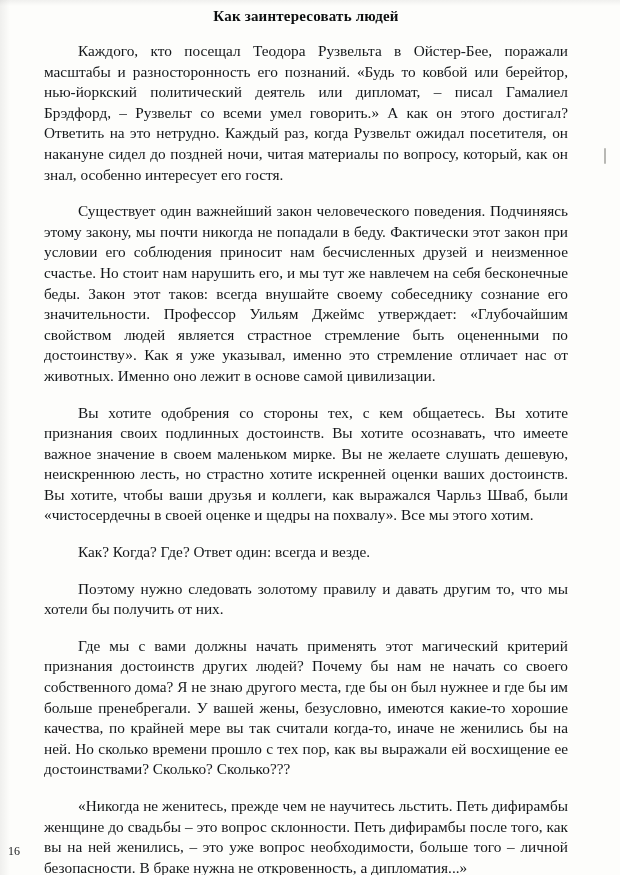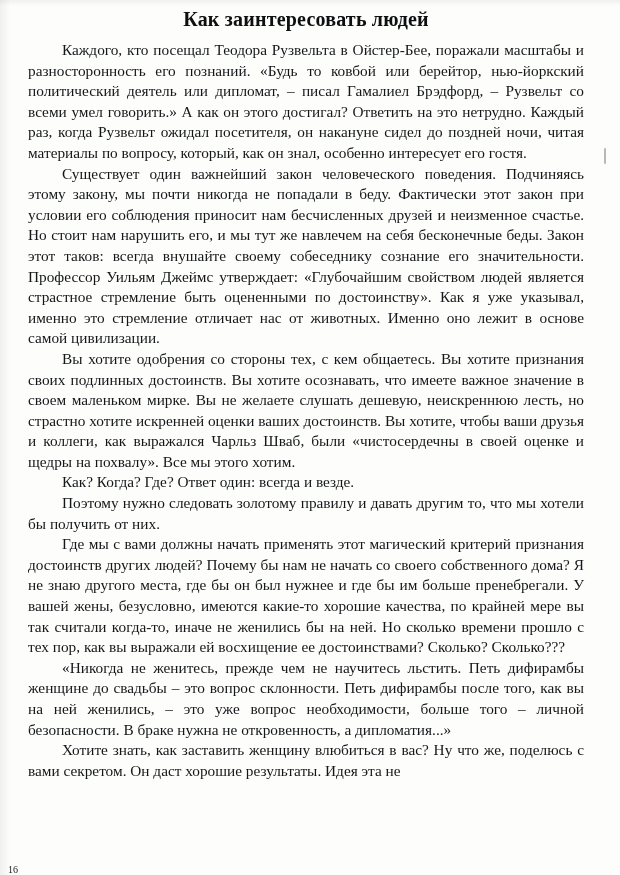--- a/index.html
+++ b/index.html
@@ -17,42 +17,42 @@
     color: #16181a;
   }
   .page-inner {
     position: absolute;
     left: 28px;
     top: 8px;
     width: 556px;
   }
   .chapter-title {
     text-align: center;
-    font-size: 20px;
+    font-size: 15px;
     font-weight: bold;
     letter-spacing: 0.2px;
     margin: 0 0 9px 0;
     color: #0d0f10;
   }
   .body-text p {
-    margin: 0;
+    margin: 16px;
     text-align: justify;
     text-justify: inter-word;
     text-indent: 34px;
     font-size: 15.3px;
     line-height: 20.6px;
     color: #14171a;
     -webkit-hyphens: none;
     hyphens: none;
   }
   .page-number {
     position: absolute;
     left: 8px;
-    bottom: 0;
-    font-size: 10px;
+    bottom: 16px;
+    font-size: 12px;
     font-family: "Liberation Serif", "DejaVu Serif", serif;
     color: #1a1c1e;
   }
   .edge-mark {
     position: absolute;
     right: 14px;
     top: 148px;
     width: 2px;
     height: 16px;
     background: #b8b8b4;

